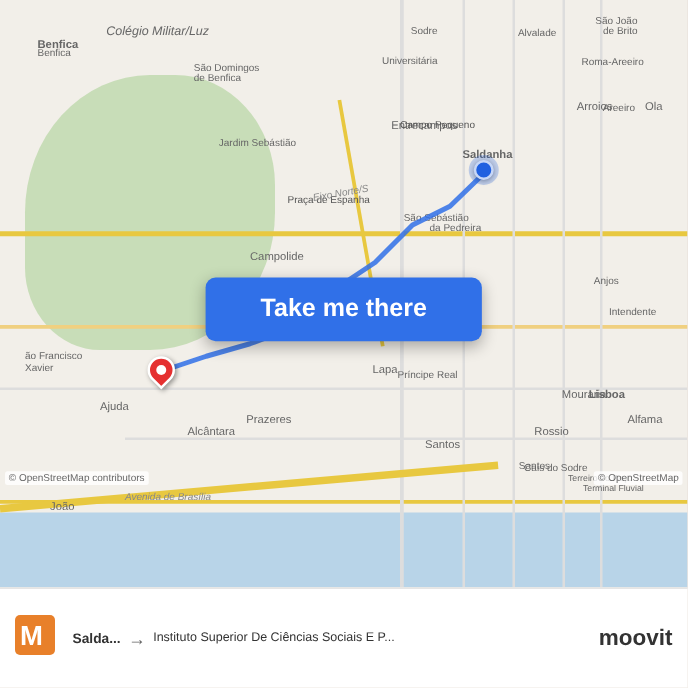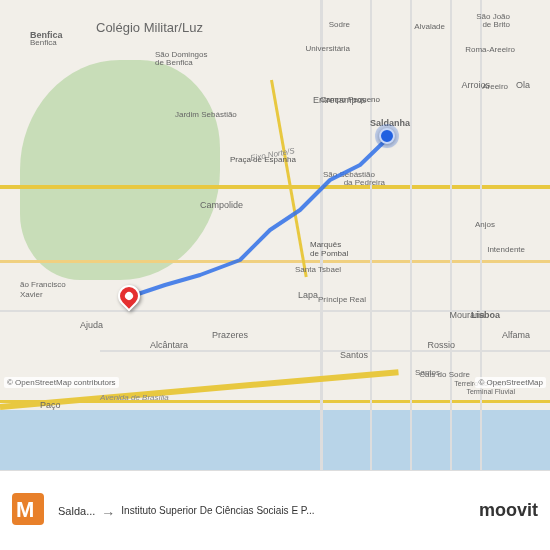--- a/index.html
+++ b/index.html
@@ -180,21 +180,21 @@
       flex: 1;
       display: flex;
       align-items: center;
       gap: 6px;
       font-size: 11px;
       color: #333;
       overflow: hidden;
     }
 
     .route-from {
-      font-weight: 400;
+      font-weight: 700;
       color: #333;
     }
 
     .route-arrow {
       color: #666;
       font-size: 14px;
     }
 
     .route-to {
       color: #333;
@@ -225,21 +225,21 @@
     .area-benfica { position: absolute; top: 30px; left: 30px; font-size: 9px; color: #666; font-weight: 600; }
     .area-ajuda { position: absolute; top: 320px; left: 80px; font-size: 9px; color: #666; }
     .area-alcantara { position: absolute; top: 340px; left: 150px; font-size: 9px; color: #666; }
     .area-belem { position: absolute; top: 400px; left: 40px; font-size: 9px; color: #666; }
     .area-saldanha { position: absolute; top: 118px; right: 140px; font-size: 9px; color: #666; font-weight: 600; }
     .area-arroios { position: absolute; top: 80px; right: 60px; font-size: 9px; color: #666; }
     .area-alameda { position: absolute; top: 80px; right: 20px; font-size: 9px; color: #666; }
     .area-lapa { position: absolute; top: 290px; left: 270px; font-size: 9px; color: #666; margin-left: 28px; }
     .area-santos { position: absolute; top: 350px; left: 340px; font-size: 9px; color: #666; }
     .area-lisboa { position: absolute; top: 310px; right: 50px; font-size: 9px; color: #666; font-weight: 600; }
-    .area-prazeres { position: absolute; top: 330px; left: 212px; font-size: 9px; color: #666; }
+    .area-prazeres { position: absolute; top: 330px; left: 197px; font-size: 9px; color: #666; }
     .area-campolide { position: absolute; top: 200px; left: 200px; font-size: 9px; color: #666; }
     .area-entrecampos { position: absolute; top: 95px; right: 184px; font-size: 9px; color: #666; text-align: center; }
     .area-rossio { position: absolute; top: 340px; right: 95px; font-size: 9px; color: #666; }
     .area-mouraria { position: absolute; top: 310px; right: 65px; font-size: 9px; color: #666; }
     .area-alfama { position: absolute; top: 330px; right: 20px; font-size: 9px; color: #666; }
     .area-avenida { position: absolute; bottom: 68px; left: 100px; font-size: 8px; color: #888; font-style: italic; }
     .area-francisco { position: absolute; top: 280px; left: 20px; font-size: 8px; color: #666; }
     .area-francisco2 { position: absolute; top: 290px; left: 20px; font-size: 8px; color: #666; }
     .eixo-label { position: absolute; top: 150px; left: 250px; font-size: 8px; color: #888; transform: rotate(-10deg); font-style: italic; }
 
@@ -247,21 +247,21 @@
     .praça-espanha { position: absolute; top: 155px; left: 230px; font-size: 8px; color: #555; font-weight: 500; }
     .marques-pombal { position: absolute; top: 240px; left: 310px; font-size: 8px; color: #555; }
     .campo-pequeno { position: absolute; top: 95px; right: 170px; font-size: 8px; color: #555; margin-left: 11px; }
 
     
     .openmaptiles { position: absolute; bottom: 82px; right: 4px; font-size: 8px; color: #666; background: rgba(255,255,255,0.8); padding: 1px 3px; border-radius: 2px; }
 
     .jardim-zoo { position: absolute; top: 110px; left: 175px; font-size: 8px; color: #666; }
     .sao-domingos { position: absolute; top: 50px; left: 155px; font-size: 8px; color: #666; }
     .sao-domingos2 { position: absolute; top: 58px; left: 155px; font-size: 8px; color: #666; }
-    .colegio { position: absolute; top: 20px; left: 96px; font-size: 13px; color: #666; }
+    .colegio { position: absolute; top: 20px; left: 85px; font-size: 10px; color: #666; font-style: italic; }
     .cidade-univ { position: absolute; top: 20px; right: 200px; font-size: 8px; color: #666; }
     .cidade-univ2 { position: absolute; top: 44px; right: 200px; font-size: 8px; color: #666; }
     .alvalade { position: absolute; top: 22px; right: 105px; font-size: 8px; color: #666; }
     .joao-brito { position: absolute; top: 12px; right: 40px; font-size: 8px; color: #666; }
     .joao-brito2 { position: absolute; top: 20px; right: 40px; font-size: 8px; color: #666; }
     .roma-areeiro { position: absolute; top: 45px; right: 35px; font-size: 8px; color: #666; }
     .areeiro { position: absolute; top: 82px; right: 42px; font-size: 8px; color: #666; }
     .anjos { position: absolute; top: 220px; right: 55px; font-size: 8px; color: #666; }
     .intendente { position: absolute; top: 245px; right: 25px; font-size: 8px; color: #666; }
     .sta-tasbel { position: absolute; top: 265px; left: 295px; font-size: 8px; color: #666; }
@@ -300,21 +300,21 @@
 
   <svg class="route-svg">
 
     <polyline points="390,136 360,165 330,180 300,210 270,230 240,260 200,275 165,285 135,295" fill="none" stroke="#3070e8" stroke-width="4" stroke-opacity="0.85" stroke-linecap="round" stroke-linejoin="round"></polyline>
   </svg>
 
   <div class="area-benfica">Benfica</div>
   <div class="area-benfica" style="top:38px; left:30px; font-size:8px; font-weight:400;">Benfica</div>
   <div class="area-ajuda">Ajuda</div>
   <div class="area-alcantara">Alcântara</div>
-  <div class="area-belem">Paço</div>
+  <div class="area-belem">João</div>
   <div class="area-saldanha">Saldanha</div>
   <div class="area-arroios">Arroios</div>
   <div class="area-alameda">Ola</div>
   <div class="area-lapa">Lapa</div>
   <div class="area-santos">Santos</div>
   <div class="area-lisboa">Lisboa</div>
   <div class="area-prazeres">Prazeres</div>
   <div class="area-campolide">Campolide</div>
   <div class="area-entrecampos">Entrecampos</div>
   <div class="area-rossio">Rossio</div>
@@ -353,20 +353,21 @@
     <div class="pin-circle">
       <div class="pin-dot"></div>
     </div>
   </div>
 
   <div class="marker-origin">
     <div class="pulse"></div>
     <div class="dot"></div>
   </div>
 
+  <button class="take-me-there-btn">Take me there</button>
 
   <div class="attribution">© OpenStreetMap contributors</div>
   <div class="openmaptiles">© OpenStreetMap</div>
 </div>
 
 <div class="bottom-bar">
 
   <div class="logo">
     <svg width="32" height="32" viewBox="0 0 32 32">
       <rect width="32" height="32" rx="4" fill="#e8802a"></rect>

